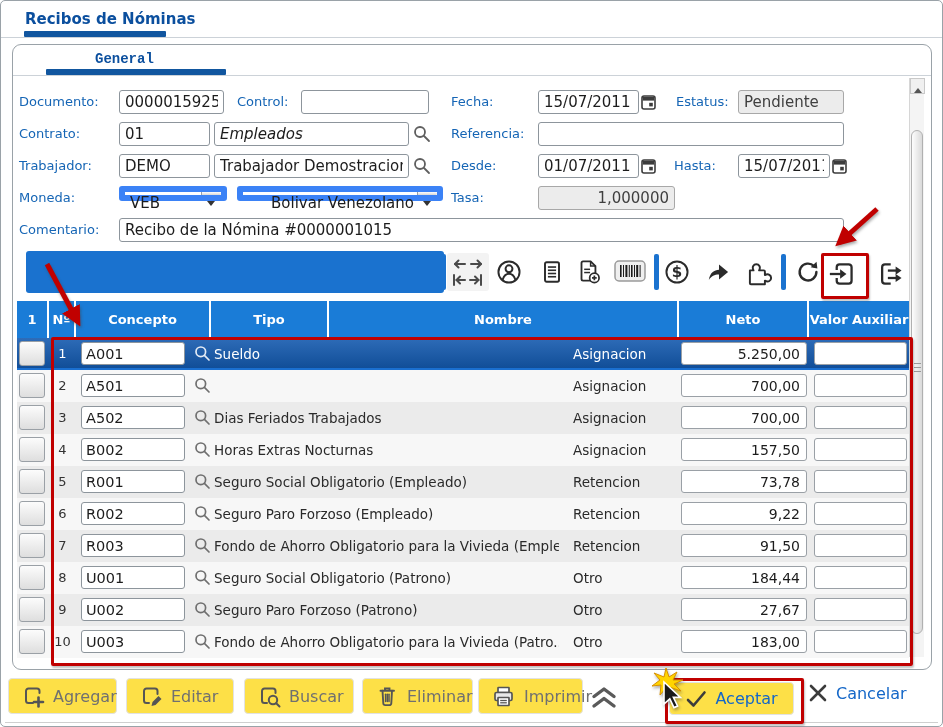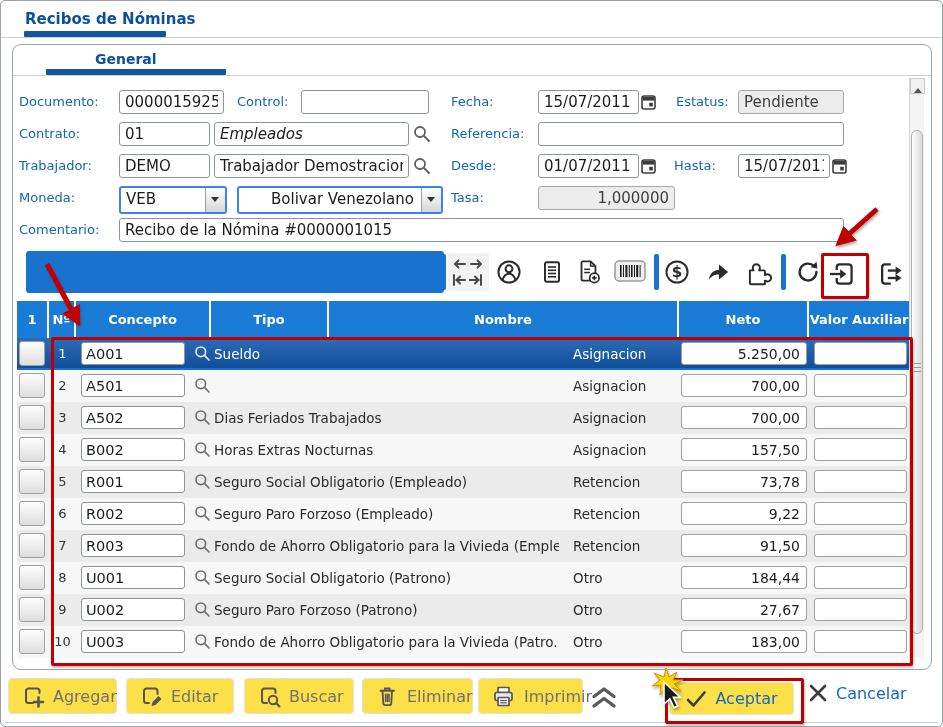--- a/index.html
+++ b/index.html
@@ -4,29 +4,29 @@
 <style>
   html,body{margin:0;padding:0;background:#fff;}
   body{width:943px;height:727px;position:relative;font-family:"DejaVu Sans","Liberation Sans",sans-serif;overflow:hidden;}
   
   .window{position:absolute;inset:0;border:1px solid #9aa2a8;border-radius:5px;background:#fff;box-sizing:border-box;}
   .apptab{position:absolute;left:24px;top:9px;font-size:15px;font-weight:bold;color:#0b4f9e;}
   .apptab-underline{position:absolute;left:23px;top:30px;width:142px;height:6px;background:#11569f;border-radius:1px;}
   .topline{position:absolute;left:0;top:36px;width:100%;height:1px;background:#ccd2d8;}
   
   .panel{position:absolute;left:11px;top:43px;width:920px;height:626px;border:1px solid #9aa2a8;border-radius:9px;background:#fff;box-sizing:border-box;overflow:hidden;}
-  .gen-tab{position:absolute;left:82px;top:6px;font-size:14px;font-weight:bold;color:#0b4f9e;}
+  .gen-tab{position:absolute;left:82px;top:6px;font-size:14px;font-weight:bold;color:#0b4f9e;font-family:Liberation Mono, monospace;}
   .gen-underline{position:absolute;left:33px;top:24px;width:180px;height:6px;background:#11569f;border-radius:1px;}
   .genline{position:absolute;left:0;right:0;top:30px;height:1px;background:#ccd2d8;}
   
   .lbl{position:absolute;font-size:13px;color:#1565b5;line-height:24px;white-space:nowrap;}
   .fld{position:absolute;height:24px;box-sizing:border-box;border:1px solid #8d959c;border-radius:3px;font-family:inherit;font-size:15px;padding:0 5px;color:#1c1c1c;background:#fff;outline:none;}
   .dis{background:#ececec;border-color:#a8a8a8;color:#3f3f3f;}
   .right{text-align:right;}
-  .selbox{position:absolute;height:28px;box-sizing:border-box;border:2px solid #3b82f6;border-radius:3px;background:#fff;font-size:15px;color:#1c1c1c;line-height:22px;padding-left:5px;cursor:default;}
+  .selbox{position:absolute;height:15px;box-sizing:border-box;border:6px solid #3b82f6;border-radius:3px;background:#fff;font-size:15px;color:#1c1c1c;line-height:22px;padding-left:5px;cursor:default;}
   .dd{position:absolute;right:0;top:0;bottom:0;width:19px;border-left:1px solid #9aa0a6;background:linear-gradient(#fdfdfd,#d7d7d7);border-radius:0 2px 2px 0;}
   .dd:before{content:"";position:absolute;left:5px;top:9px;border:4px solid transparent;border-top:5px solid #333;}
   .icon-btn{position:absolute;background:none;border:none;padding:0;cursor:pointer;line-height:0;}
   
   .bluebar{position:absolute;left:13px;top:206px;width:418px;height:42px;background:#1a72cf;border-radius:3px;}
   .tsep{position:absolute;top:209px;width:5px;height:36px;background:#1a72cf;border-radius:2px;}
   .tico{position:absolute;top:212px;width:30px;height:30px;background:none;border:none;padding:0;line-height:0;cursor:pointer;}
   .navgrp{position:absolute;left:434px;top:208px;width:42px;height:38px;background:#f3f3f3;border-radius:3px;border:none;padding:0;line-height:0;cursor:pointer;}
   .redbox{position:absolute;border:3px solid #c00000;border-radius:2px;box-shadow:1px 2px 2px rgba(80,80,80,.35);pointer-events:none;z-index:40;}
   

